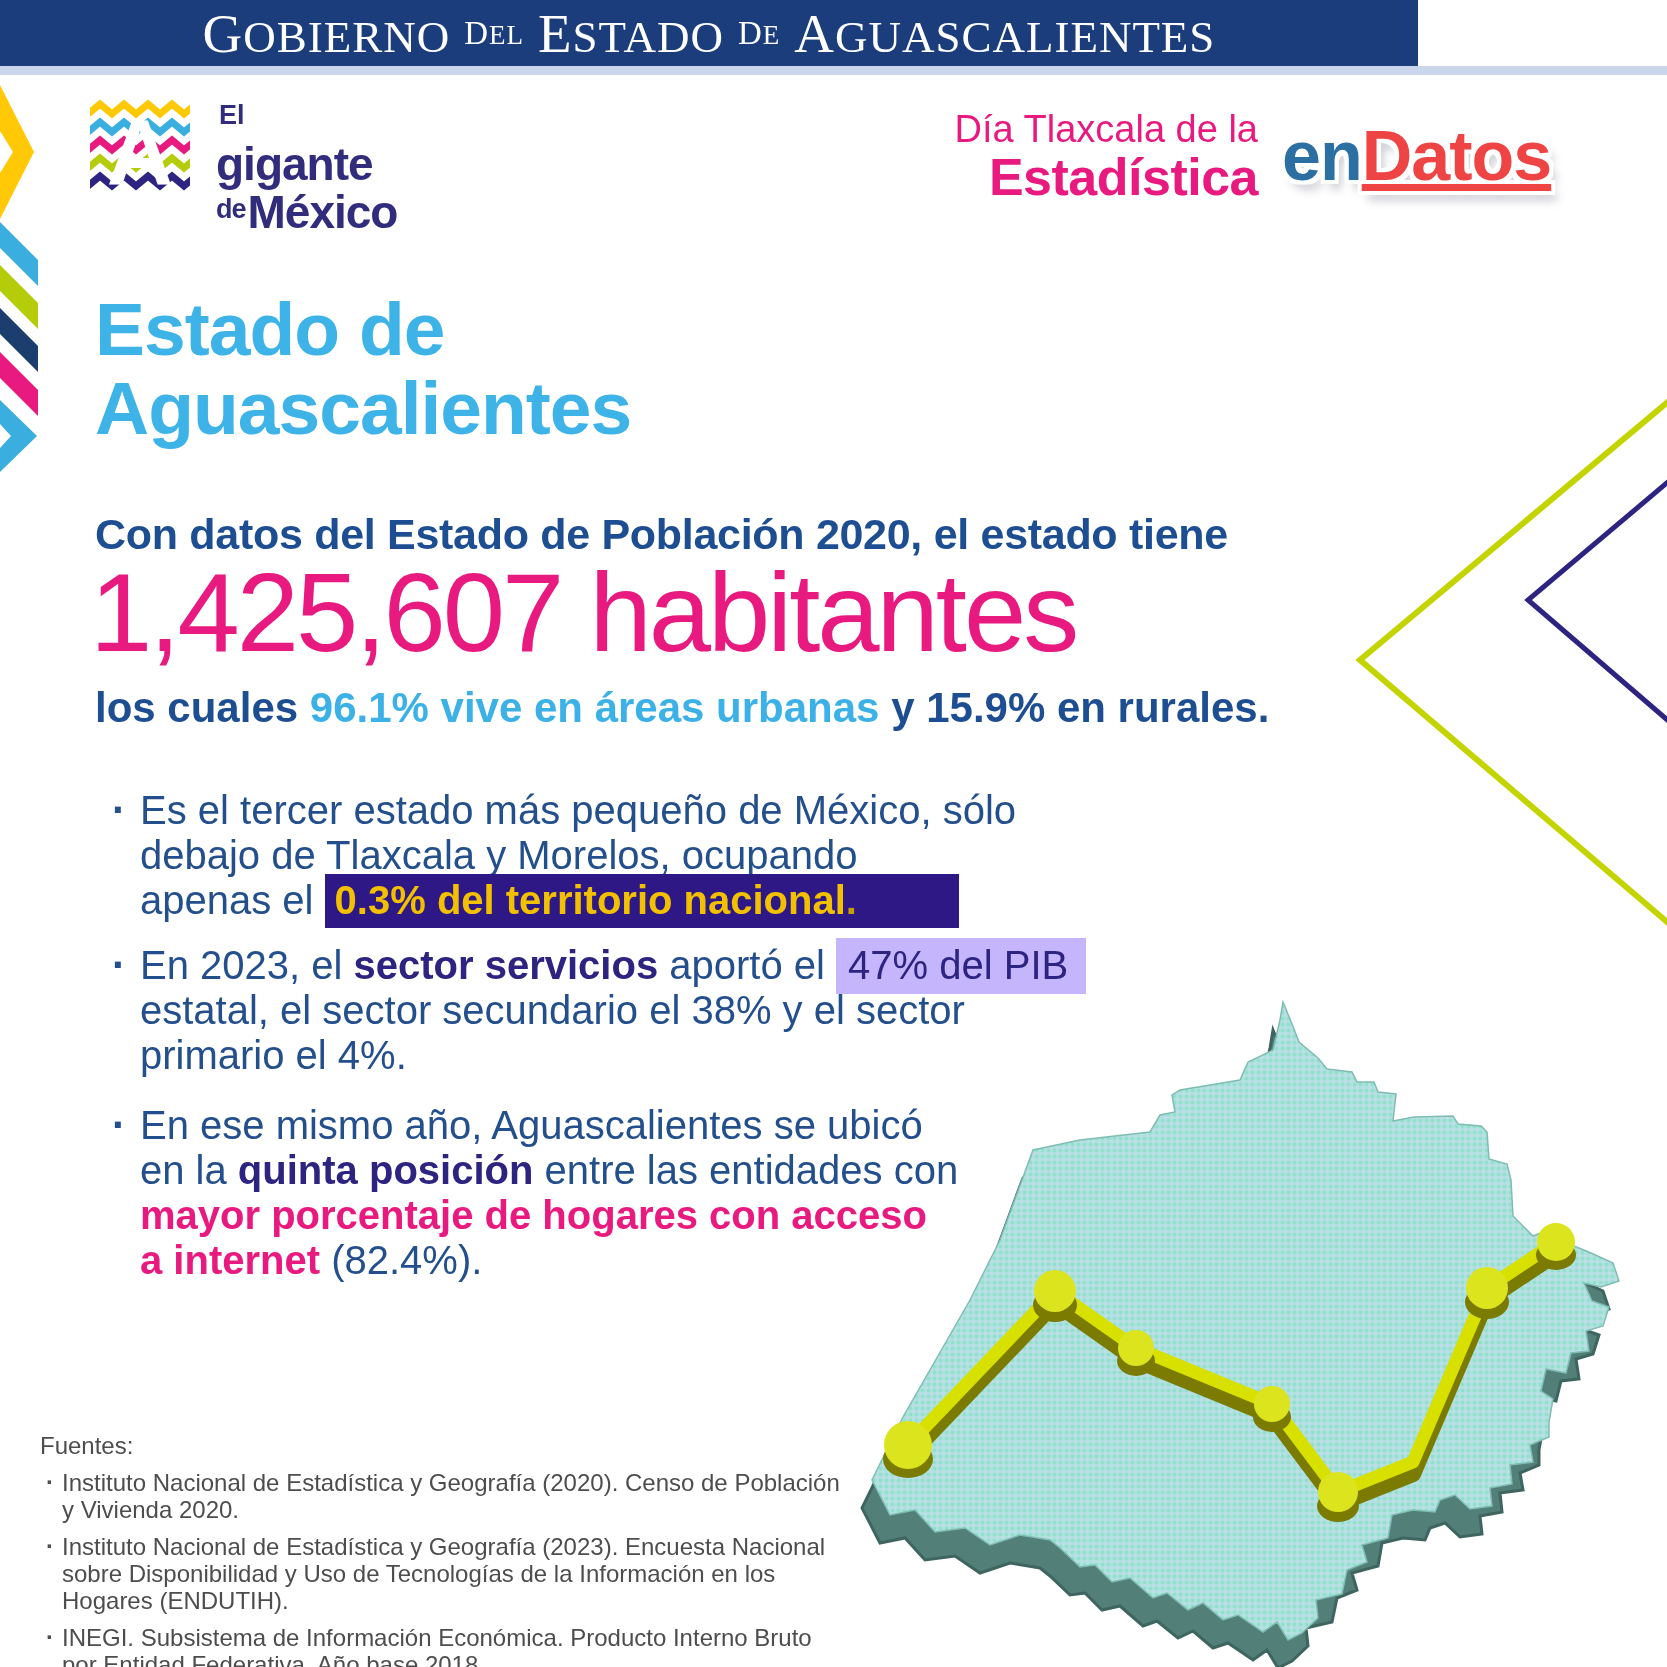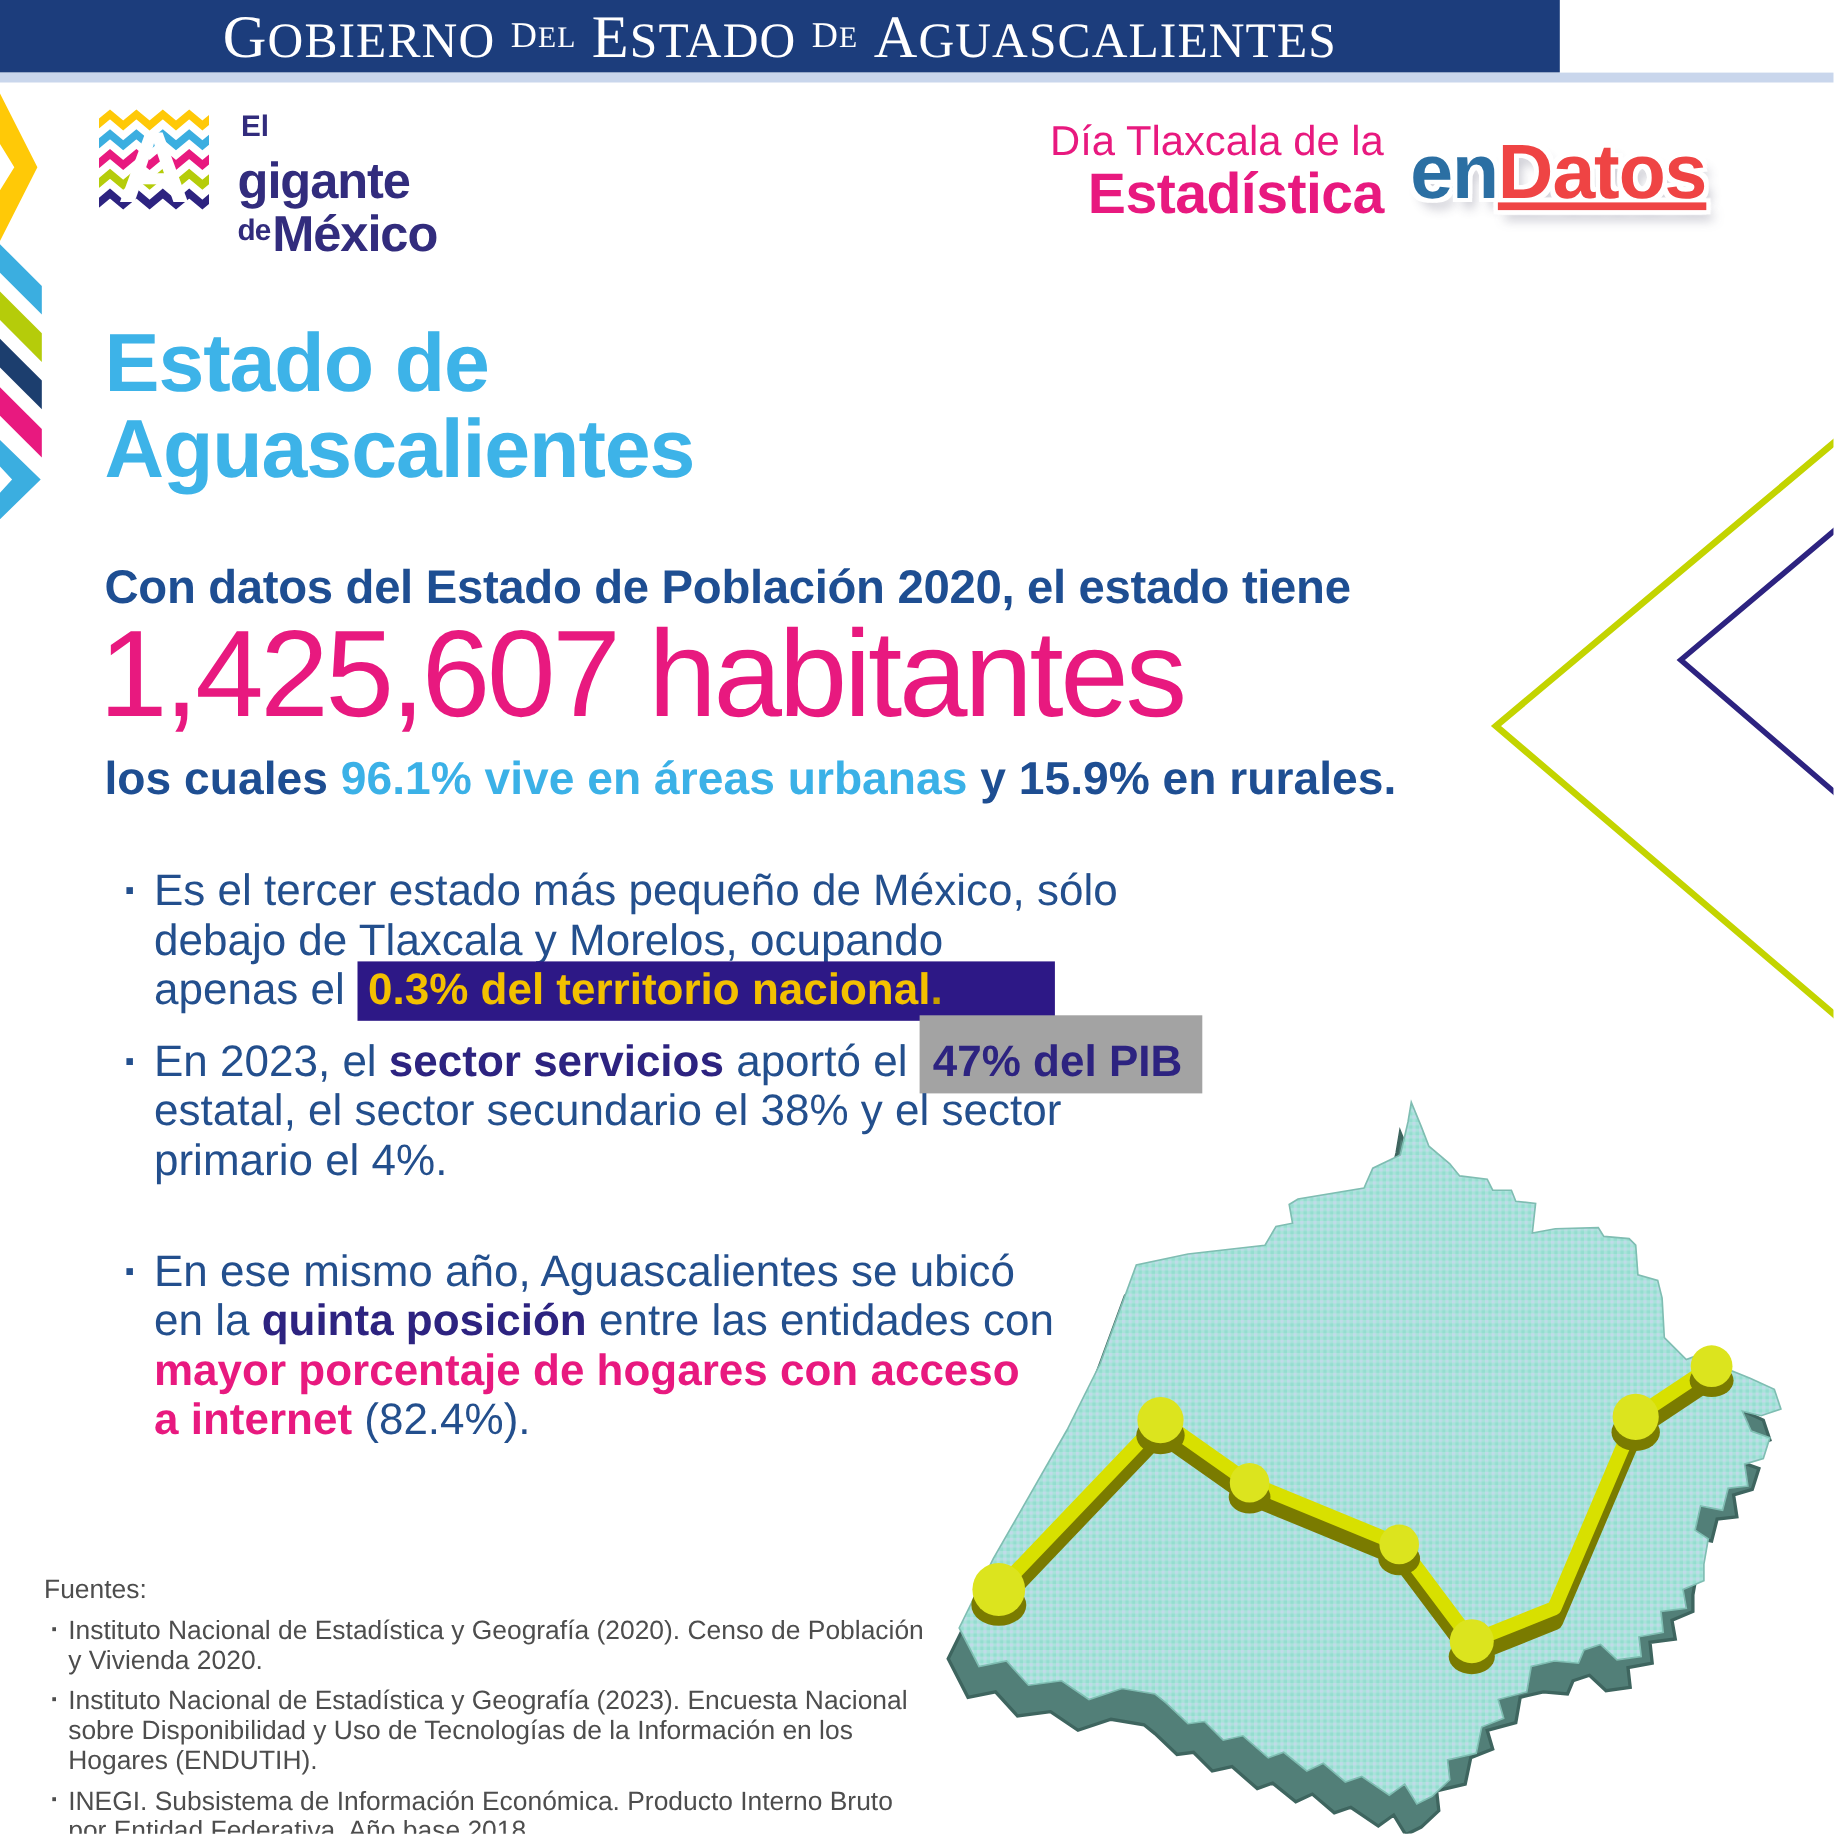--- a/index.html
+++ b/index.html
@@ -53,26 +53,26 @@
   .intro-big{position:absolute;left:90px;top:548px;font-size:112px;font-weight:300;color:#e8197f;
       letter-spacing:-3px;white-space:nowrap;}
   .intro-tail{position:absolute;left:95px;top:684px;font-size:42px;font-weight:600;color:#1e4e92;
       white-space:nowrap;}
   .intro-tail .hl{color:#3bb1e7;font-weight:bold;}
 
   
   .bullet{position:absolute;left:140px;font-size:40px;font-weight:500;color:#234f8d;}
   .bullet::before{content:"·";position:absolute;left:-28px;top:-2px;font-size:42px;font-weight:bold;color:#234f8d;}
   .bullet .line{height:45px;line-height:45px;white-space:nowrap;}
-  .b1{top:788px;} .b2{top:943px;} .b3{top:1134px;}
+  .b1{top:788px;} .b2{top:943px;} .b3{top:1103px;}
   .b-purple{color:#2d2380;font-weight:bold;}
   .b-pink{color:#e8197f;font-weight:bold;}
   .hl-purple{background:#2d1886;color:#f3c000;font-weight:bold;padding:4px 6px 6px 10px;}
   .hl-purple .dot{color:#c79e00;padding-right:96px;}
-  .hl-lime{background:#a3a3a3;color:#2d2380;font-weight:bold;padding:20px 18px 7px 12px;}
+  .hl-lime{background:#c4b5fd;color:#2d2380;font-weight:normal;padding:5px 18px 7px 12px;}
 
   
   .sources{position:absolute;left:40px;top:1432px;color:#4d4d4d;font-size:24px;line-height:27px;}
   .sources .label{margin-bottom:6px;}
   .source-item{position:relative;padding-left:22px;max-width:780px;margin-top:10px;}
   .source-item::before{content:"·";position:absolute;left:6px;top:-1px;font-weight:bold;}
 
   
   .map-svg{position:absolute;left:830px;top:985px;}
   .chev-right{position:absolute;left:1240px;top:330px;}

